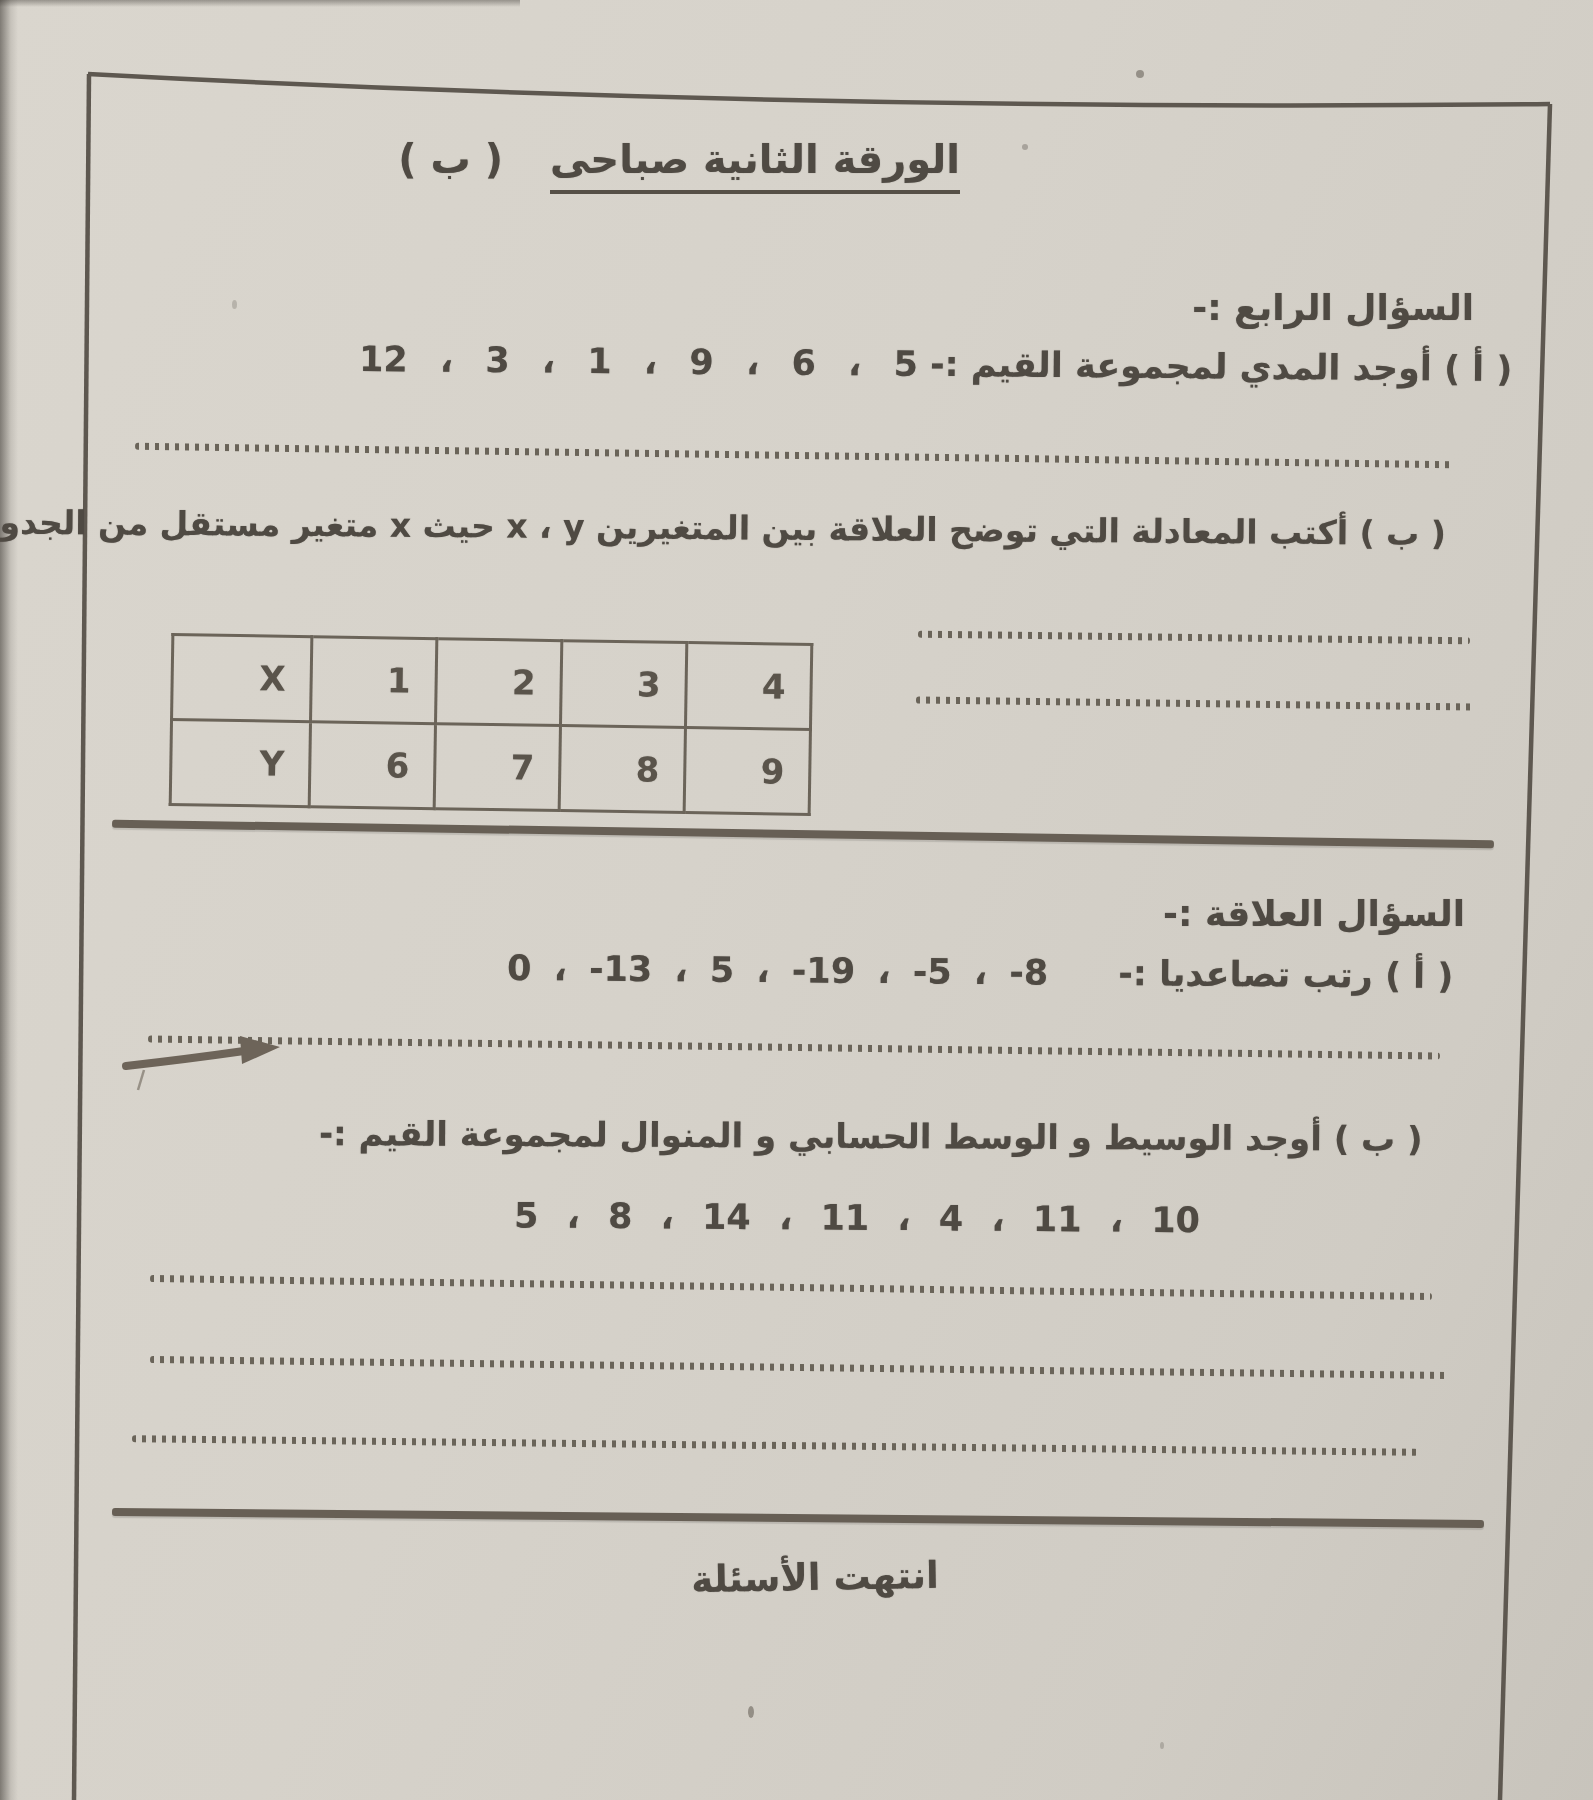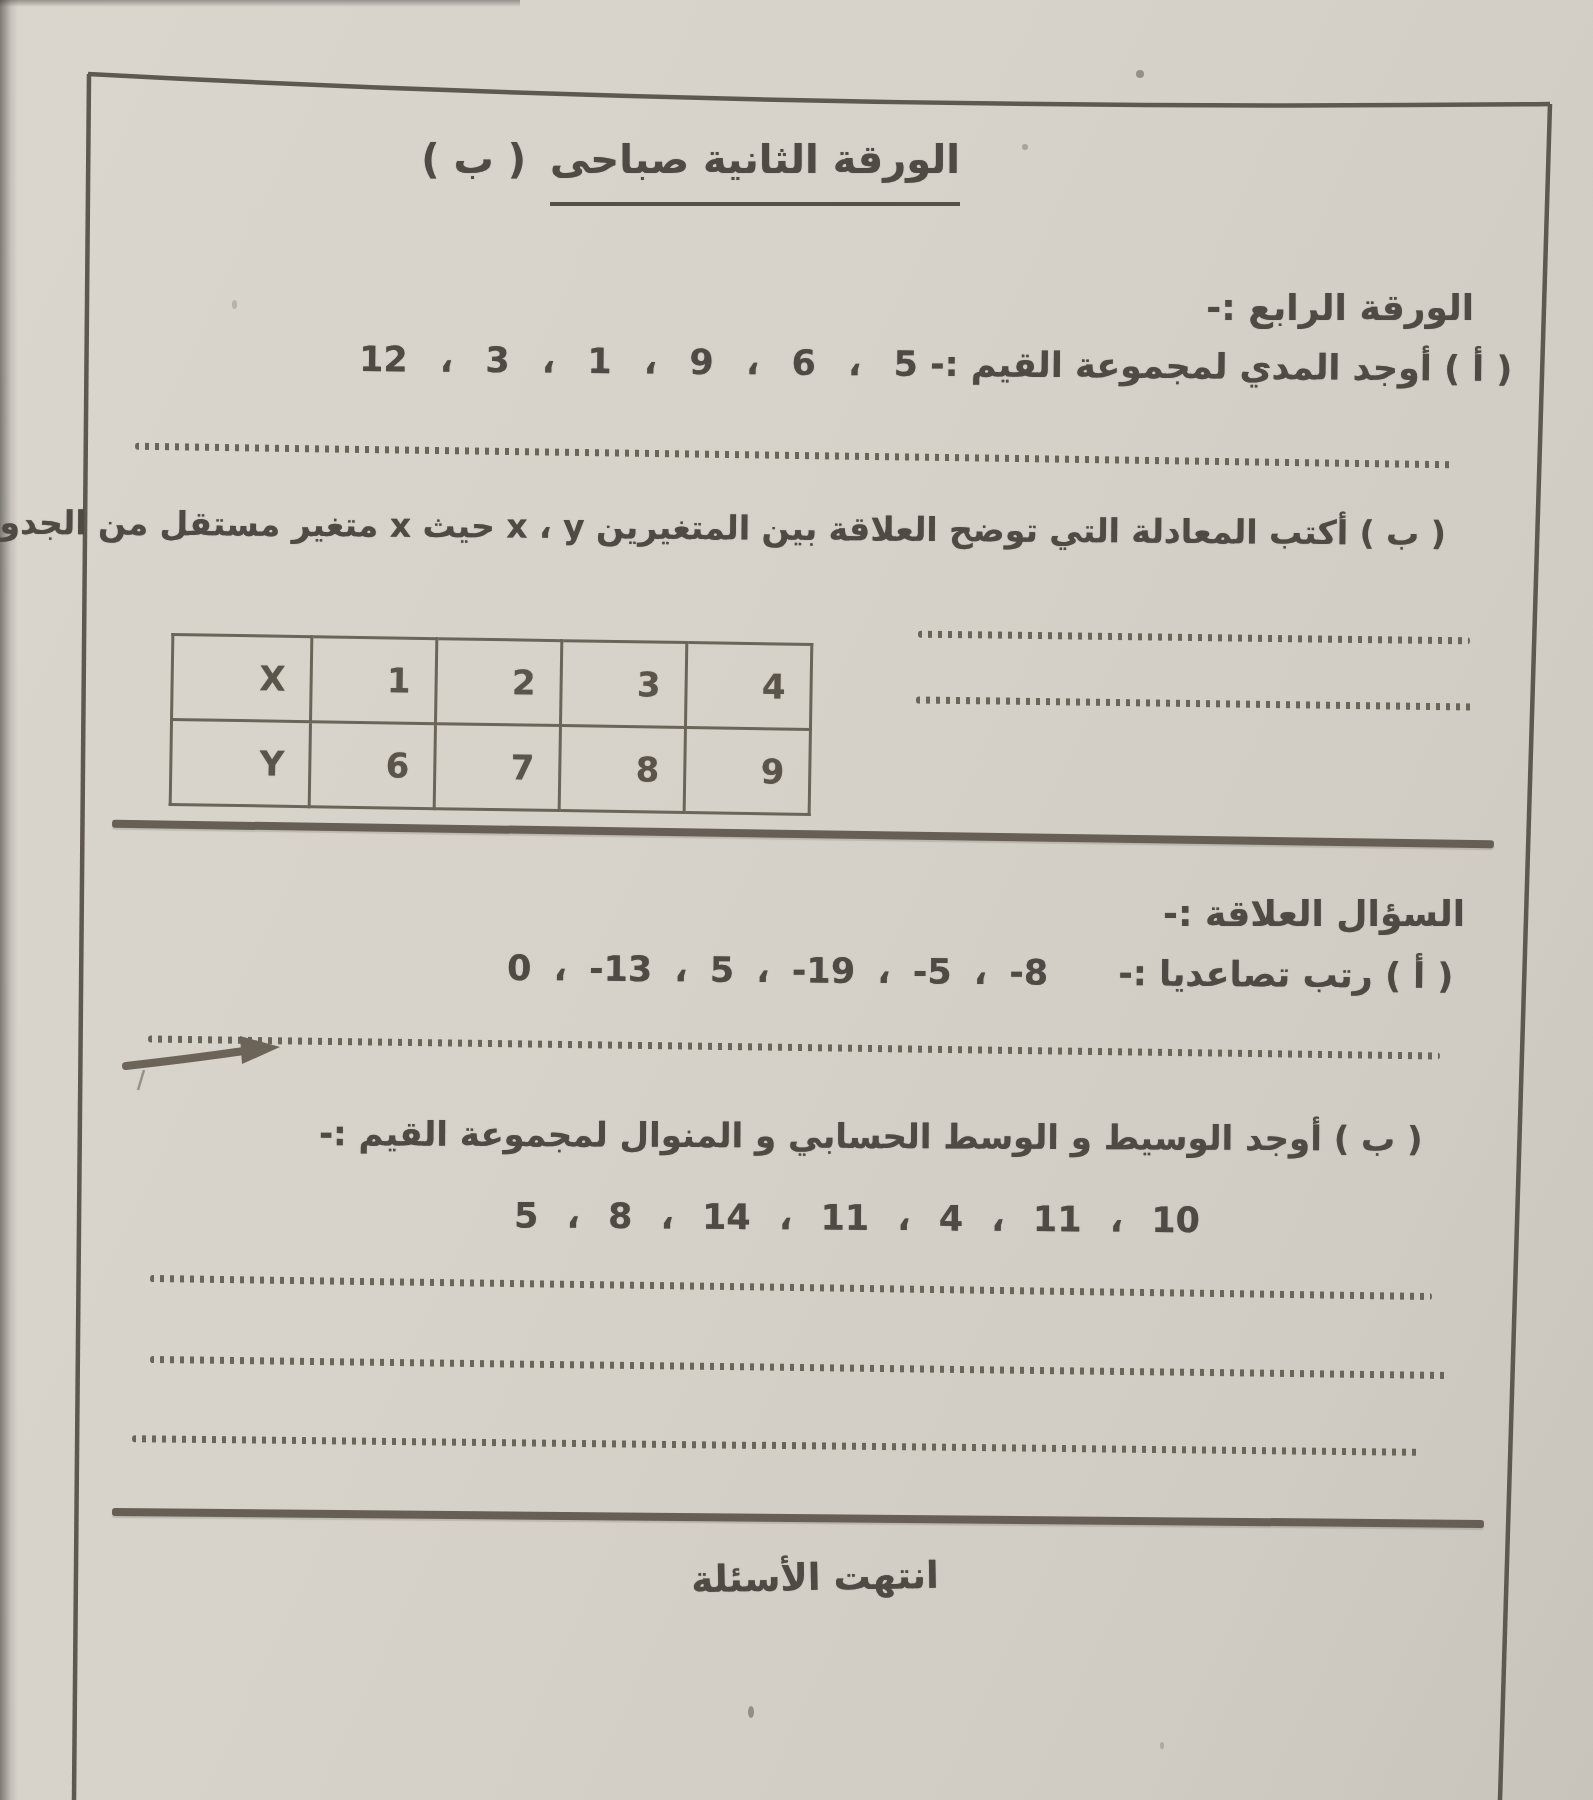--- a/index.html
+++ b/index.html
@@ -15,21 +15,21 @@
   .edge-left{left:0;top:0;width:18px;height:1800px;
       background:linear-gradient(90deg,rgba(52,48,43,.55),rgba(52,48,43,.12) 60%,transparent);}
   .edge-top{left:0;top:0;width:520px;height:7px;
       background:linear-gradient(180deg,rgba(52,48,43,.4),transparent);}
   .dotted{height:7px;border-radius:3px;
       background:repeating-linear-gradient(90deg,#6a6459 0 4px,transparent 4px 10px);}
   .divider{height:8px;background:#675f55;border-radius:3px;box-shadow:0 2px 1px rgba(0,0,0,.12);}
   .speck{background:rgba(70,64,56,.45);border-radius:50%;}
   
   .title{left:600px;top:136px;width:360px;text-align:center;font-size:40px;}
-  .title .u{display:inline-block;border-bottom:4px solid #565047;padding-bottom:20px;}
+  .title .u{display:inline-block;border-bottom:4px solid #565047;padding-bottom:8px;margin-left:23px;}
   .title .suffix{margin-right:10px;}
   
   .q4-header{right:119px;top:287px;font-size:36px;}
   .q4a{right:81px;top:344px;font-size:35px;transform:rotate(.5deg);}
   .q4a .vals{word-spacing:20px;margin-left:6px;}
   .q4b{right:147px;top:508px;font-size:33px;transform:rotate(.45deg);}
   .q5-header{right:128px;top:893px;font-size:36px;}
   .q5a{right:140px;top:952px;font-size:35px;transform:rotate(.5deg);}
   .q5a .vals{direction:ltr;unicode-bidi:isolate;display:inline-block;word-spacing:10px;margin-left:4px;margin-right:58px;}
   .q5b{right:170px;top:1116px;font-size:34px;transform:rotate(.3deg);}
@@ -61,21 +61,21 @@
   <div class="abs speck" style="left:1022px;top:144px;width:6px;height:6px;opacity:.7;"></div>
   <div class="abs speck" style="left:232px;top:300px;width:5px;height:9px;opacity:.5;"></div>
   <div class="abs speck" style="left:748px;top:1706px;width:6px;height:12px;"></div>
   <div class="abs speck" style="left:1160px;top:1742px;width:4px;height:7px;opacity:.55;"></div>
 
   <div class="abs ar title">
     <span class="u">الورقة الثانية صباحى</span>
     <span class="suffix">( ب )</span>
   </div>
 
-  <div class="abs ar q4-header">الورقة الرابع :-</div>
+  <div class="abs ar q4-header">السؤال الرابع :-</div>
 
   <div class="abs ar q4a">
     <span>( أ ) أوجد المدي لمجموعة القيم :-</span>
     <span class="vals">5 ، 6 ، 9 ، 1 ، 3 ، 12</span>
   </div>
 
   <div class="abs dotted" style="left:135px;top:452px;width:1320px;transform:rotate(.8deg);"></div>
 
   <div class="abs ar q4b">( ب ) أكتب المعادلة التي توضح العلاقة بين المتغيرين x ، y حيث x متغير مستقل من الجدول : -</div>
 

